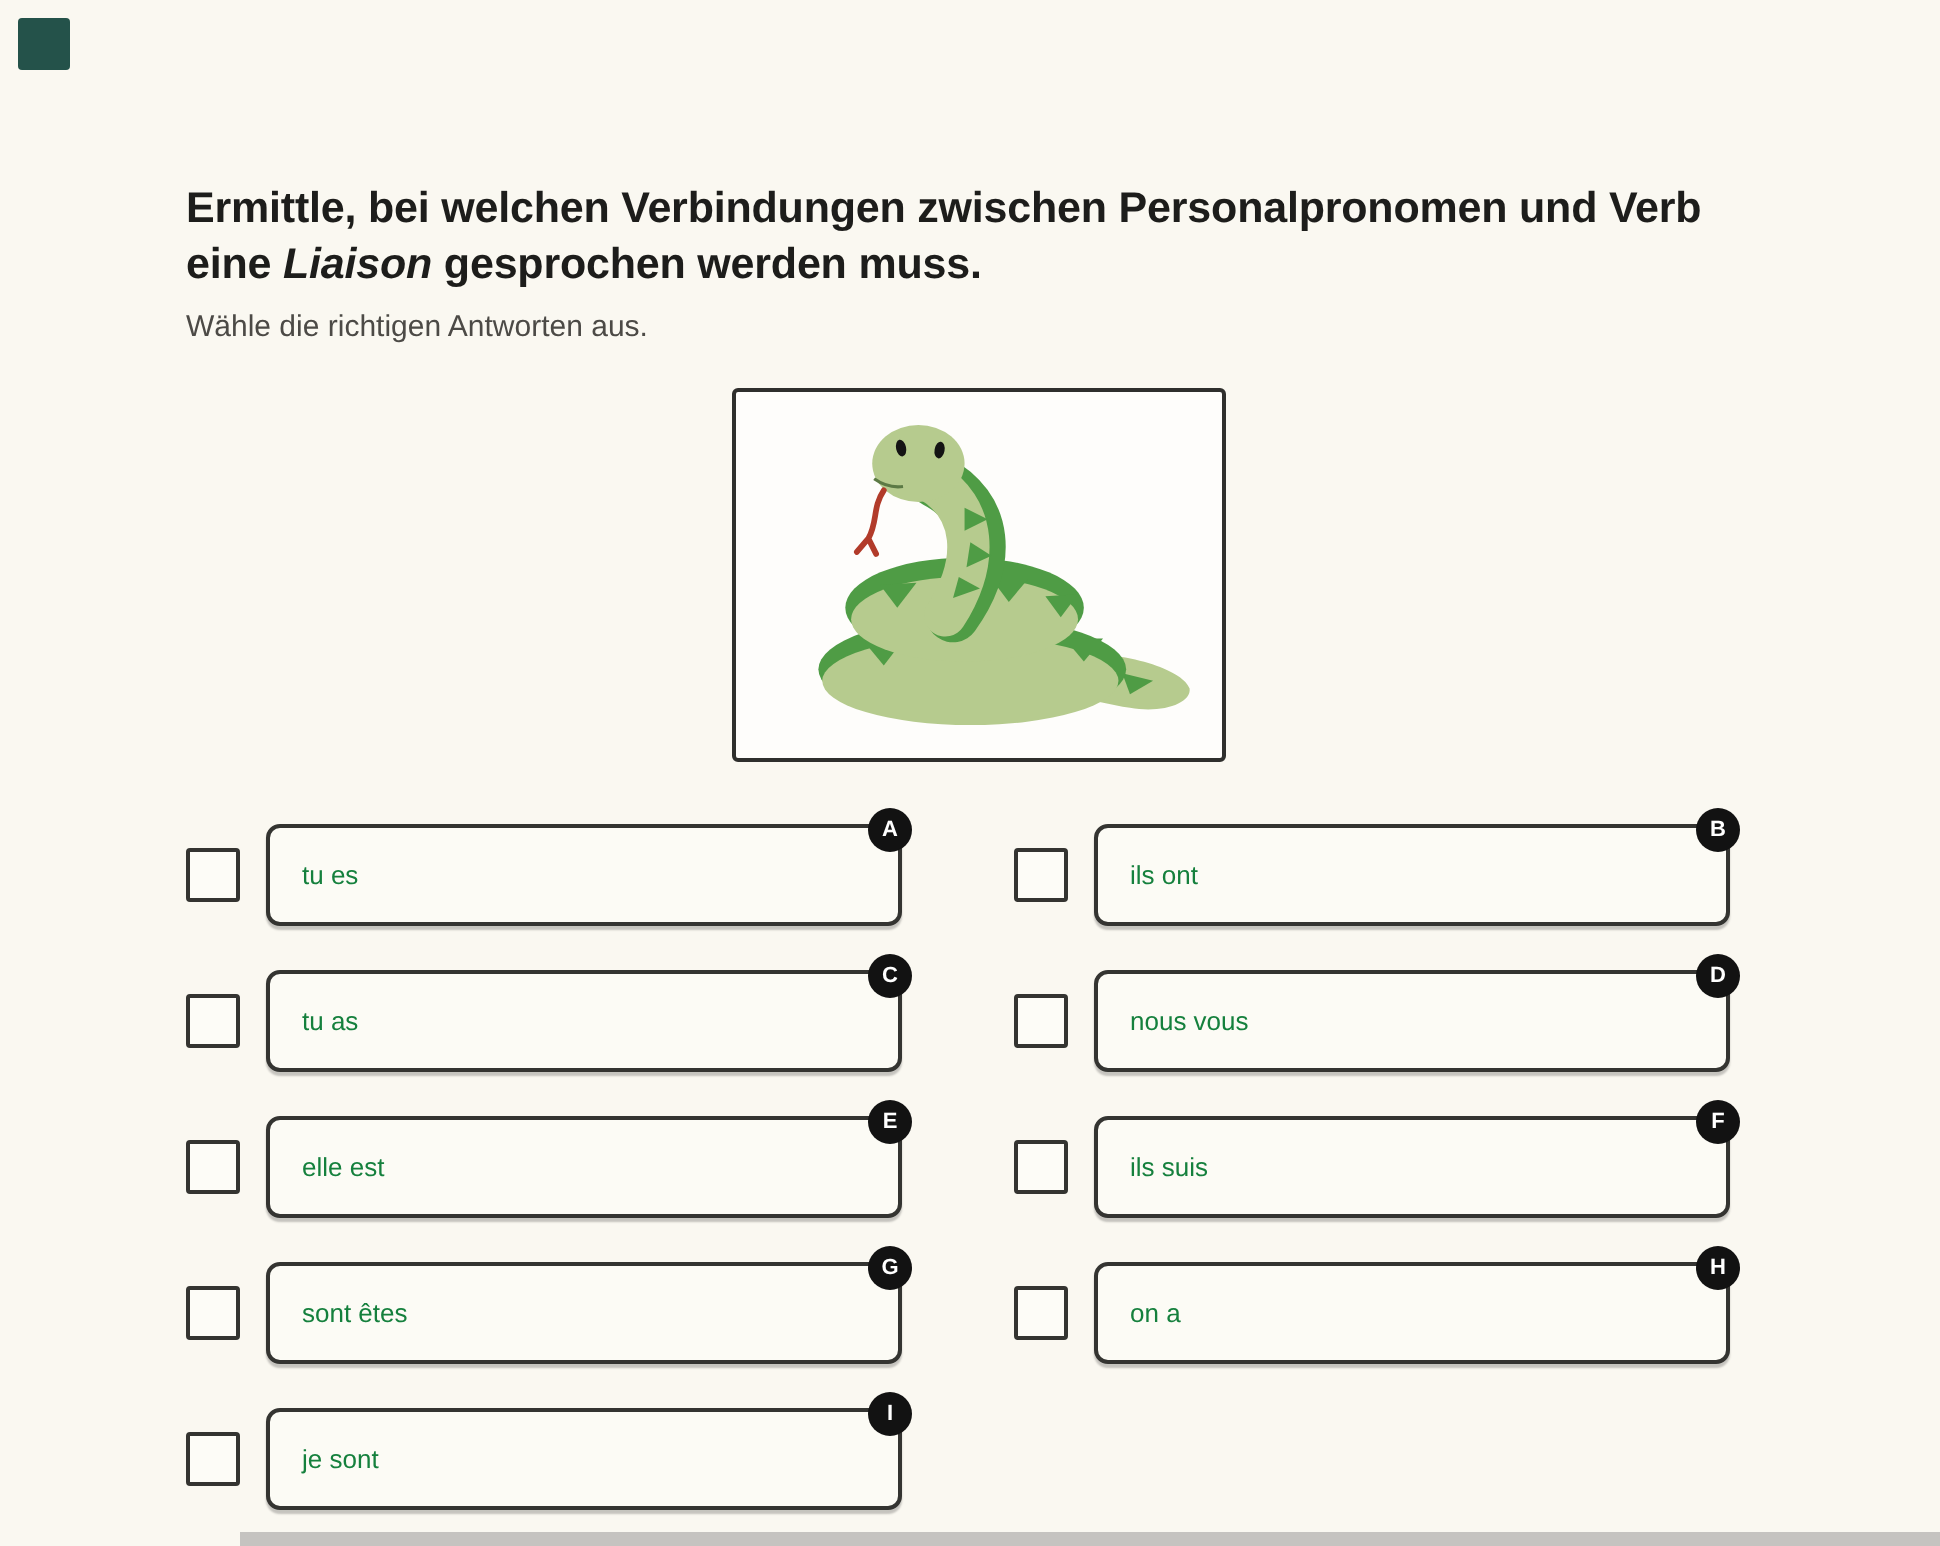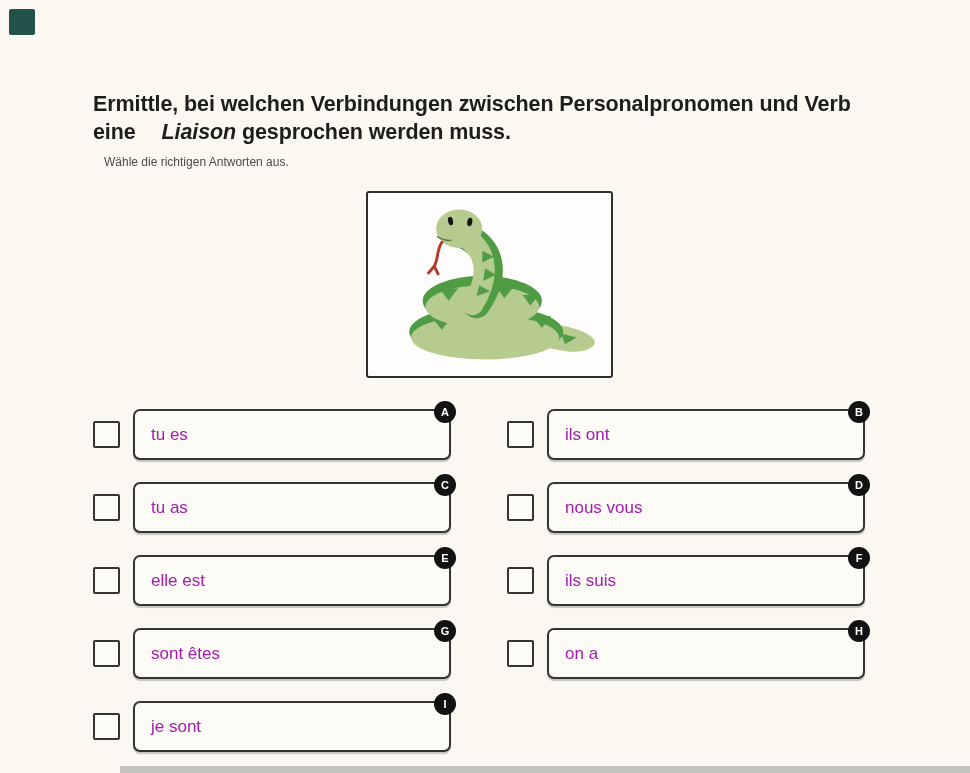--- a/index.html
+++ b/index.html
@@ -10,23 +10,23 @@
   }
   .corner-square{
     position:absolute;left:9px;top:9px;width:26px;height:26px;
     background:#24524a;border-radius:2px;
   }
   .content{position:absolute;left:93px;top:90px;width:800px;}
   h1.title{
     margin:0;font-size:21.5px;line-height:1.31;font-weight:700;
     color:#1d1d1b;width:790px;letter-spacing:-0.1px;
   }
-  h1.title em{margin-left:20px;}
+  h1.title em{}
   .subtitle{
-    margin:9px 0 0 11px;font-size:12px;color:#4c4a46;
+    margin:9px 0 0 0;font-size:15px;color:#4c4a46;
   }
   .image-card{
     margin:22px 0 0 273px;width:243px;height:183px;
     background:#fefdfb;border:2px solid #2f2f2d;border-radius:3px;
     display:flex;align-items:center;justify-content:center;
     box-sizing:content-box;
   }
   .image-card svg{width:235px;height:176px;display:block;}
   .options{display:flex;align-items:flex-start;margin:31px 0 0 0;}
   .col-right{margin-left:56px;}
@@ -35,21 +35,21 @@
     width:27px;height:27px;box-sizing:border-box;flex:0 0 27px;
     border:2px solid #343431;background:#fdfcf7;border-radius:2px;
     margin-right:13px;cursor:pointer;
   }
   .answer-box{
     position:relative;width:318px;height:51px;box-sizing:border-box;
     background:#fcfbf5;border:2px solid #343431;border-radius:7px;
     display:flex;align-items:center;padding-left:16px;cursor:pointer;
     box-shadow:0 2px 1px rgba(40,40,40,0.25);
   }
-  .answer-label{font-size:17px;color:#a21caf;}
+  .answer-label{font-size:13px;color:#15803d;}
   .badge{
     position:absolute;top:-10px;right:-7px;width:22px;height:22px;
     background:#121212;color:#ffffff;border-radius:50%;
     display:flex;align-items:center;justify-content:center;
     font-size:11px;font-weight:700;
   }
   .bottom-bar{
     position:absolute;left:120px;right:0;bottom:0;height:7px;
     background:#c5c3c0;
   }

